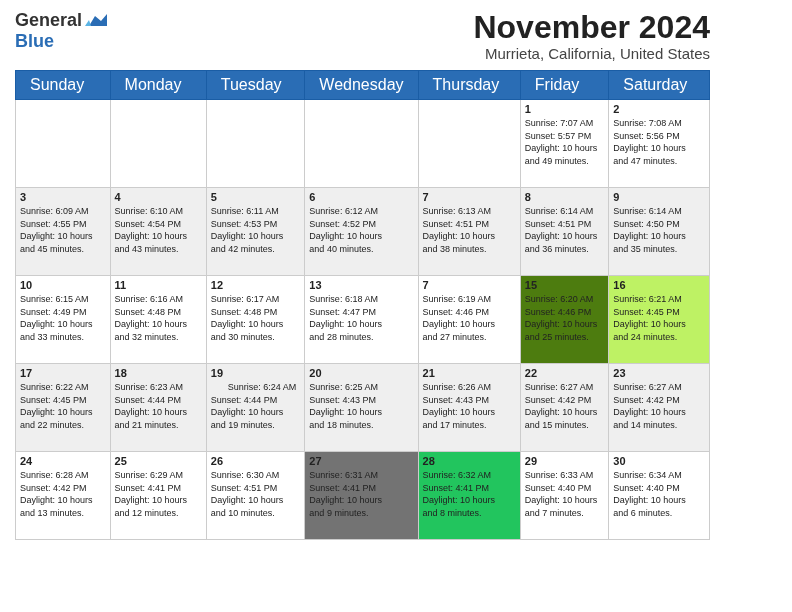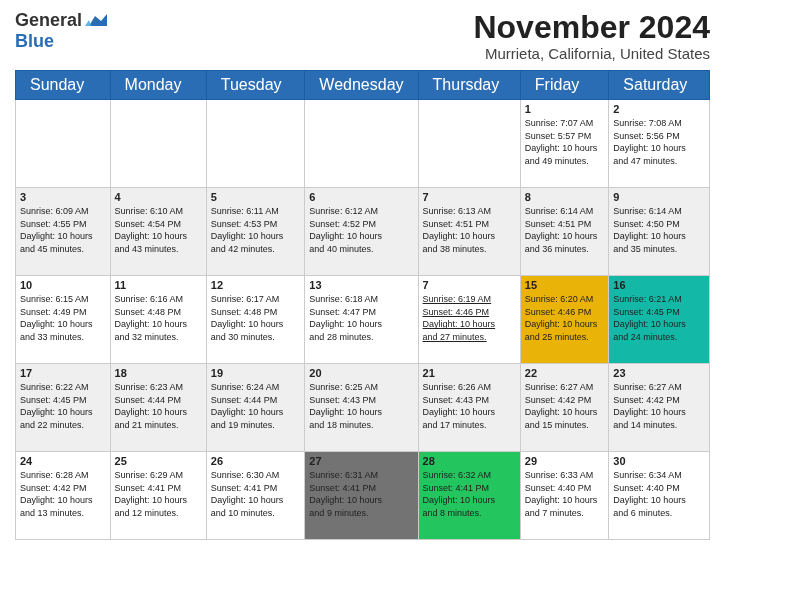--- a/index.html
+++ b/index.html
@@ -184,43 +184,43 @@
 Daylight: 10 hours
 and 32 minutes.</span></td>
           <td style="background: rgb(255, 255, 255);"><span class="day-num">12</span><span class="day-info" style="white-space: pre-line;">Sunrise: 6:17 AM
 Sunset: 4:48 PM
 Daylight: 10 hours
 and 30 minutes.</span></td>
           <td style="background: rgb(255, 255, 255);"><span class="day-num">13</span><span class="day-info" style="white-space: pre-line;">Sunrise: 6:18 AM
 Sunset: 4:47 PM
 Daylight: 10 hours
 and 28 minutes.</span></td>
-          <td style="background: rgb(255, 255, 255);"><span class="day-num">7</span><span class="day-info" style="white-space: pre-line; text-decoration: underline;">Sunrise: 6:19 AM
+          <td style="background: rgb(255, 255, 255);"><span class="day-num">7</span><span class="day-info" style="white-space: pre-line;">Sunrise: 6:19 AM
 Sunset: 4:46 PM
 Daylight: 10 hours
 and 27 minutes.</span></td>
-          <td style="background: #eab308;"><span class="day-num">15</span><span class="day-info" style="white-space: pre-line;">Sunrise: 6:20 AM
+          <td style="background: #4d7c0f;"><span class="day-num">15</span><span class="day-info" style="white-space: pre-line;">Sunrise: 6:20 AM
 Sunset: 4:46 PM
 Daylight: 10 hours
 and 25 minutes.</span></td>
-          <td style="background: #14b8a6;"><span class="day-num">16</span><span class="day-info" style="white-space: pre-line;">Sunrise: 6:21 AM
+          <td style="background: #bef264;"><span class="day-num">16</span><span class="day-info" style="white-space: pre-line;">Sunrise: 6:21 AM
 Sunset: 4:45 PM
 Daylight: 10 hours
 and 24 minutes.</span></td>
         </tr>
         <tr>
           <td style="background: rgb(239, 239, 239);"><span class="day-num">17</span><span class="day-info" style="white-space: pre-line;">Sunrise: 6:22 AM
 Sunset: 4:45 PM
 Daylight: 10 hours
 and 22 minutes.</span></td>
           <td style="background: rgb(239, 239, 239);"><span class="day-num">18</span><span class="day-info" style="white-space: pre-line;">Sunrise: 6:23 AM
 Sunset: 4:44 PM
 Daylight: 10 hours
 and 21 minutes.</span></td>
-          <td style="background: rgb(239, 239, 239);"><span class="day-num">19</span><span class="day-info" style="white-space: pre-line;">Sunrise: 6:24 AM
+          <td style="background: rgb(239, 239, 239);"><span class="day-num">19</span><span class="day-info" style="white-space: pre-line; margin-left: 17px;">Sunrise: 6:24 AM
 Sunset: 4:44 PM
 Daylight: 10 hours
 and 19 minutes.</span></td>
           <td style="background: rgb(239, 239, 239);"><span class="day-num">20</span><span class="day-info" style="white-space: pre-line;">Sunrise: 6:25 AM
 Sunset: 4:43 PM
 Daylight: 10 hours
 and 18 minutes.</span></td>
           <td style="background: rgb(239, 239, 239);"><span class="day-num">21</span><span class="day-info" style="white-space: pre-line;">Sunrise: 6:26 AM
 Sunset: 4:43 PM
 Daylight: 10 hours
@@ -237,21 +237,21 @@
         <tr>
           <td style="background: rgb(255, 255, 255);"><span class="day-num">24</span><span class="day-info" style="white-space: pre-line;">Sunrise: 6:28 AM
 Sunset: 4:42 PM
 Daylight: 10 hours
 and 13 minutes.</span></td>
           <td style="background: rgb(255, 255, 255);"><span class="day-num">25</span><span class="day-info" style="white-space: pre-line; margin-top: 24px;">Sunrise: 6:29 AM
 Sunset: 4:41 PM
 Daylight: 10 hours
 and 12 minutes.</span></td>
           <td style="background: rgb(255, 255, 255);"><span class="day-num">26</span><span class="day-info" style="white-space: pre-line;">Sunrise: 6:30 AM
-Sunset: 4:41 PM
+Sunset: 4:51 PM
 Daylight: 10 hours
 and 10 minutes.</span></td>
           <td style="background: #737373;"><span class="day-num">27</span><span class="day-info" style="white-space: pre-line; margin-top: 24px;">Sunrise: 6:31 AM
 Sunset: 4:41 PM
 Daylight: 10 hours
 and 9 minutes.</span></td>
           <td style="background: #22c55e;"><span class="day-num">28</span><span class="day-info" style="white-space: pre-line;">Sunrise: 6:32 AM
 Sunset: 4:41 PM
 Daylight: 10 hours
 and 8 minutes.</span></td>

